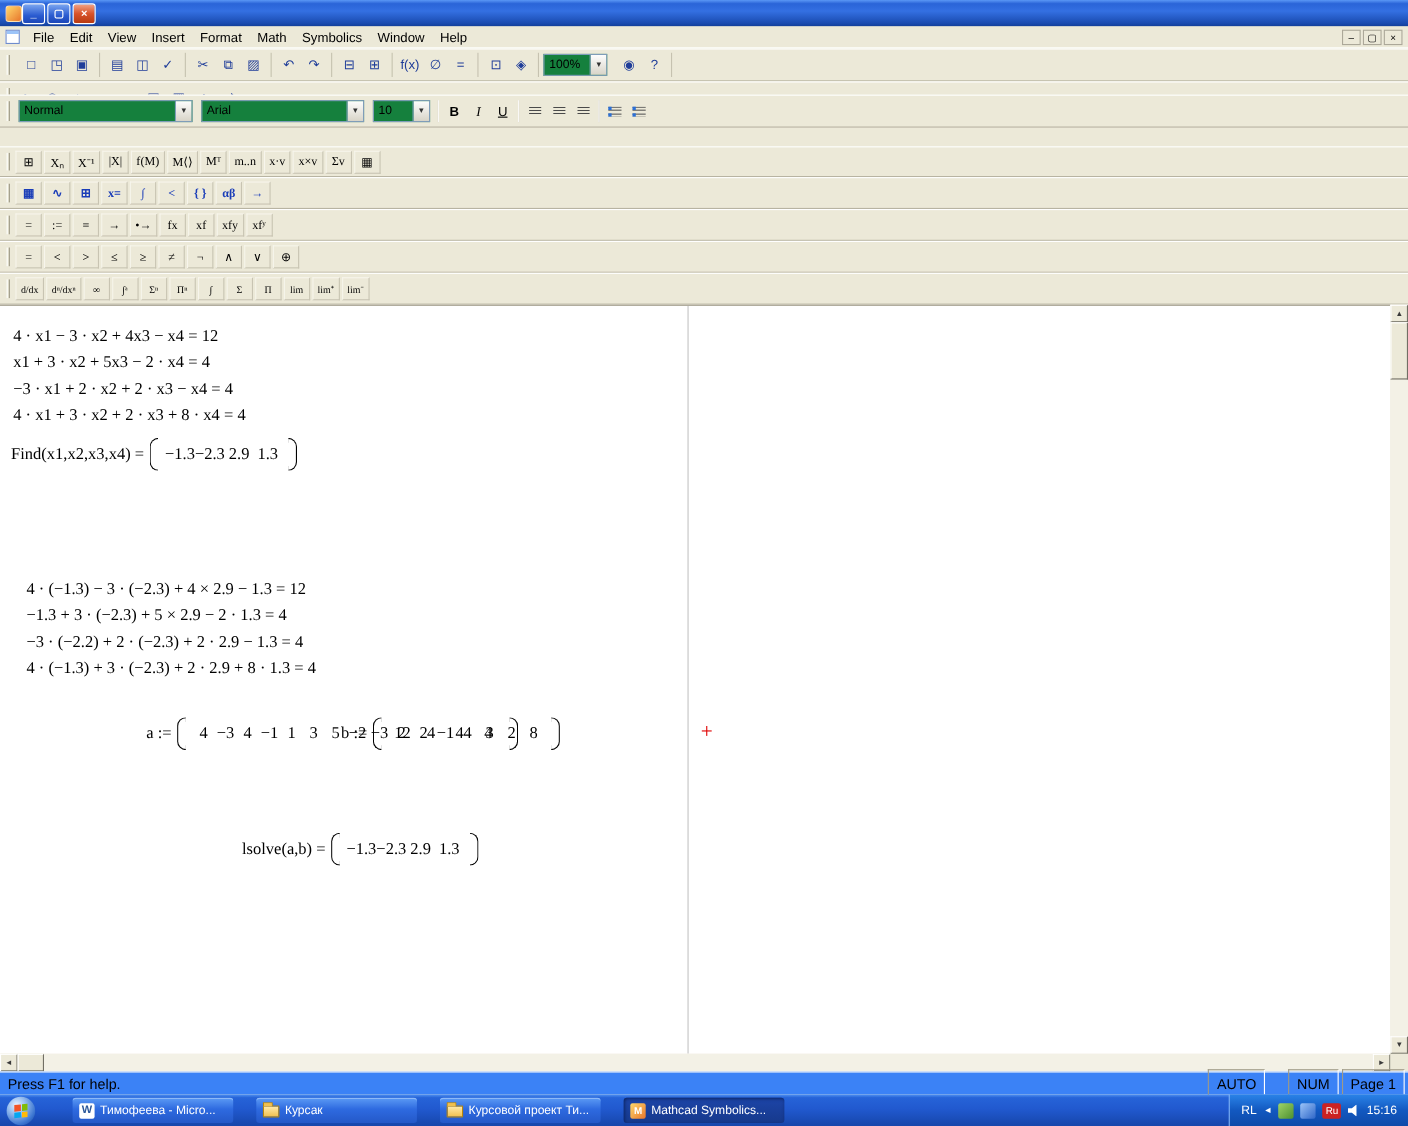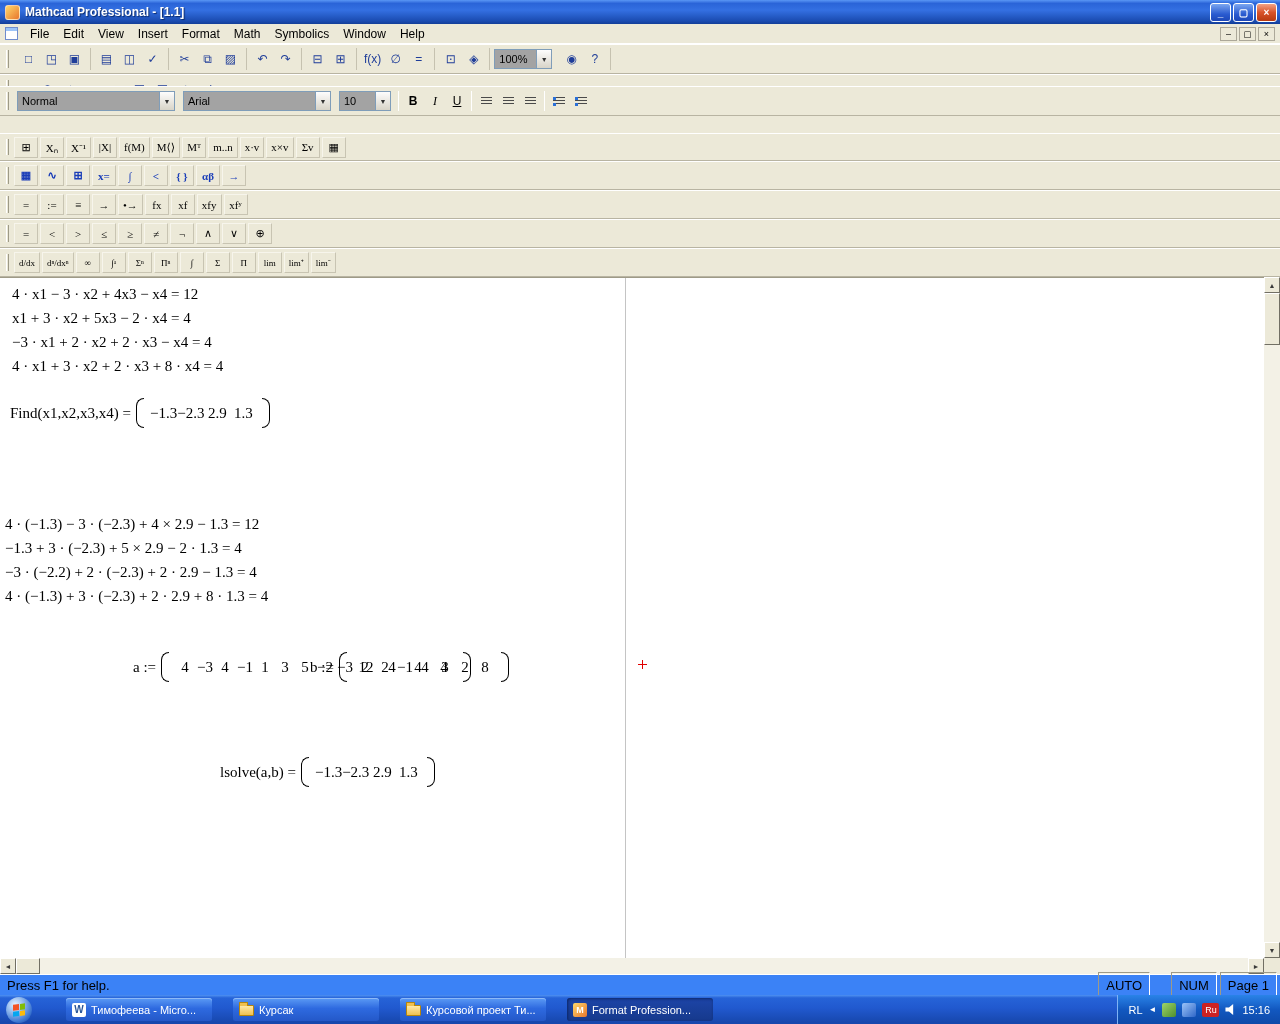--- a/index.html
+++ b/index.html
@@ -21,33 +21,33 @@
 
 .tbrow{position:absolute;left:0;width:1280px;background:#ece9d8;border-top:1px solid #fff;border-bottom:1px solid #b8b4a2;display:flex;align-items:center;padding-left:4px;}
 .grip{width:3px;height:65%;border-left:1px solid #fff;border-right:1px solid #9e9a87;margin:0 4px 0 2px;}
 .groups{display:flex;align-items:center;}
 .tgroup{display:flex;align-items:center;padding:0 4px;border-right:1px solid #c6c2b0;}
 .tbtn{min-width:23px;height:22px;padding:0 3px;display:flex;align-items:center;justify-content:center;font-size:12px;color:#1f3d99;}
 .plist{display:flex;align-items:center;text-align:right;}
 .pbtn{min-width:24px;height:21px;padding:0 4px;margin:1px;display:flex;align-items:center;justify-content:center;font-size:11px;font-family:"Liberation Serif",serif;border:1px solid;border-color:#f7f5ec #c8c4b2 #c8c4b2 #f7f5ec;background:#ece9d8;}
 .tb-calc .pbtn{font-size:9px;}
 .tb-math .pbtn{color:#1a3db8;font-weight:bold;}
-.combo{height:20px;background:#a3a3a3;border:1px solid #7f9db9;display:flex;align-items:center;font-size:11px;padding-left:4px;margin:0 4px;}
+.combo{height:20px;background:#15803d;border:1px solid #7f9db9;display:flex;align-items:center;font-size:11px;padding-left:4px;margin:0 4px;}
 .combo .val{flex:1;white-space:nowrap;overflow:hidden;}
 .combo .carr{width:15px;height:100%;margin-left:2px;background:linear-gradient(#fdfdfd,#d8d4c8);border-left:1px solid #7f9db9;display:flex;align-items:center;justify-content:center;font-size:7px;color:#333;}
 .fmtbtn{width:22px;height:22px;display:flex;align-items:center;justify-content:center;font-size:12px;}
 .fmtbtn.b{font-weight:bold;}.fmtbtn.i{font-style:italic;font-family:"Liberation Serif",serif;}.fmtbtn.u{text-decoration:underline;}
 .bars{width:11px;height:9px;background:repeating-linear-gradient(180deg,#4a4a4a 0 1px,transparent 1px 3px);}
 .listicon{width:12px;height:9px;background:repeating-linear-gradient(180deg,#4a4a4a 0 1px,transparent 1px 3px);border-left:3px dotted #2a6fd6;}
 .tsep{width:1px;height:20px;background:#b8b4a2;border-right:1px solid #fff;margin:0 3px;}
 
 .worksheet{position:absolute;left:0;top:277px;width:1264px;height:681px;background:#fff;border-top:1px solid #9e9a87;overflow:hidden;}
 .page-break{position:absolute;left:625px;top:0;width:1px;height:100%;background:#c4c4c4;}
 .math{font-family:"Liberation Serif",serif;font-size:15px;color:#000;white-space:pre;}
-.eqs,.checks{position:absolute;}
+.eqs,.checks{position:absolute;margin-top:12px;}
 .eq-line{height:24px;line-height:24px;}
 .region{position:absolute;display:flex;align-items:center;gap:5px;}
 .matrix{display:flex;align-items:stretch;}
 .mparen{width:8px;}
 .mparen.l{border:1.5px solid #000;border-right:none;border-radius:10px 0 0 10px;}
 .mparen.r{border:1.5px solid #000;border-left:none;border-radius:0 10px 10px 0;}
 .mbody{display:flex;flex-direction:row;justify-content:center;padding:4px 6px;}
 .mrow{height:22px;line-height:22px;display:flex;justify-content:center;}
 .mcell{width:20px;text-align:center;}
 .vcell{min-width:26px;height:22px;line-height:22px;text-align:center;}
@@ -87,21 +87,20 @@
 .tray-ic.a{background:linear-gradient(135deg,#9fd468,#4d8f2f);}
 .tray-ic.b{background:linear-gradient(135deg,#9cc4f8,#2e66c8);}
 .ru-badge{min-width:17px;height:14px;background:#cc2222;border-radius:2px;display:flex;align-items:center;justify-content:center;font-size:9px;}
 .speaker{width:11px;height:11px;background:#fff;clip-path:polygon(0 32%,32% 32%,70% 0,70% 100%,32% 68%,0 68%);}
 </style>
 </head>
 <body>
 
 <div class="titlebar">
   <div class="app-icon"></div>
-  <span class="title">Mathcad Professional - [1.1]</span>
   <div class="winbtns">
     <div class="wb min">
         <span>_</span>
       </div>
     <div class="wb rest">
         <span>▢</span>
       </div>
     <div class="wb close">
         <span>×</span>
       </div>
@@ -597,21 +596,21 @@
     <span>Find(x1,x2,x3,x4) =</span>
     <div class="matrix">
       <div class="mparen l"></div>
       <div class="mbody">
         <div class="vcell">−1.3</div><div class="vcell">−2.3</div><div class="vcell">2.9</div><div class="vcell">1.3</div>
       </div>
       <div class="mparen r"></div>
     </div>
   </div>
 
-  <div class="checks" style="left:5px;top:234px">
+  <div class="checks" style="left:24px;top:234px">
     <div class="math eq-line">4 · (−1.3) − 3 · (−2.3) + 4 × 2.9 − 1.3 = 12</div>
       <div class="math eq-line">−1.3 + 3 · (−2.3) + 5 × 2.9 − 2 · 1.3 = 4</div>
       <div class="math eq-line">−3 · (−2.2) + 2 · (−2.3) + 2 · 2.9 − 1.3 = 4</div>
       <div class="math eq-line">4 · (−1.3) + 3 · (−2.3) + 2 · 2.9 + 8 · 1.3 = 4</div>
   </div>
 
   <div class="region math" style="left:133px;top:374px">
     <span>a :=</span>
     <div class="matrix">
       <div class="mparen l"></div>
@@ -709,21 +708,21 @@
   <div class="taskbtn">
     <span class="ic-folder"></span>
     <span>Курсак</span>
   </div>
   <div class="taskbtn">
     <span class="ic-folder"></span>
     <span>Курсовой проект Ти...</span>
   </div>
   <div class="taskbtn active">
     <span class="ic-mathcad">M</span>
-    <span>Format Profession...</span>
+    <span>Mathcad Symbolics...</span>
   </div>
   <div class="tray">
     <span>RL</span>
     <span class="tray-chev">◄</span>
     <span class="tray-ic a"></span>
     <span class="tray-ic b"></span>
     <span class="ru-badge">Ru</span>
     <span class="speaker"></span>
     <span>15:16</span>
   </div>

